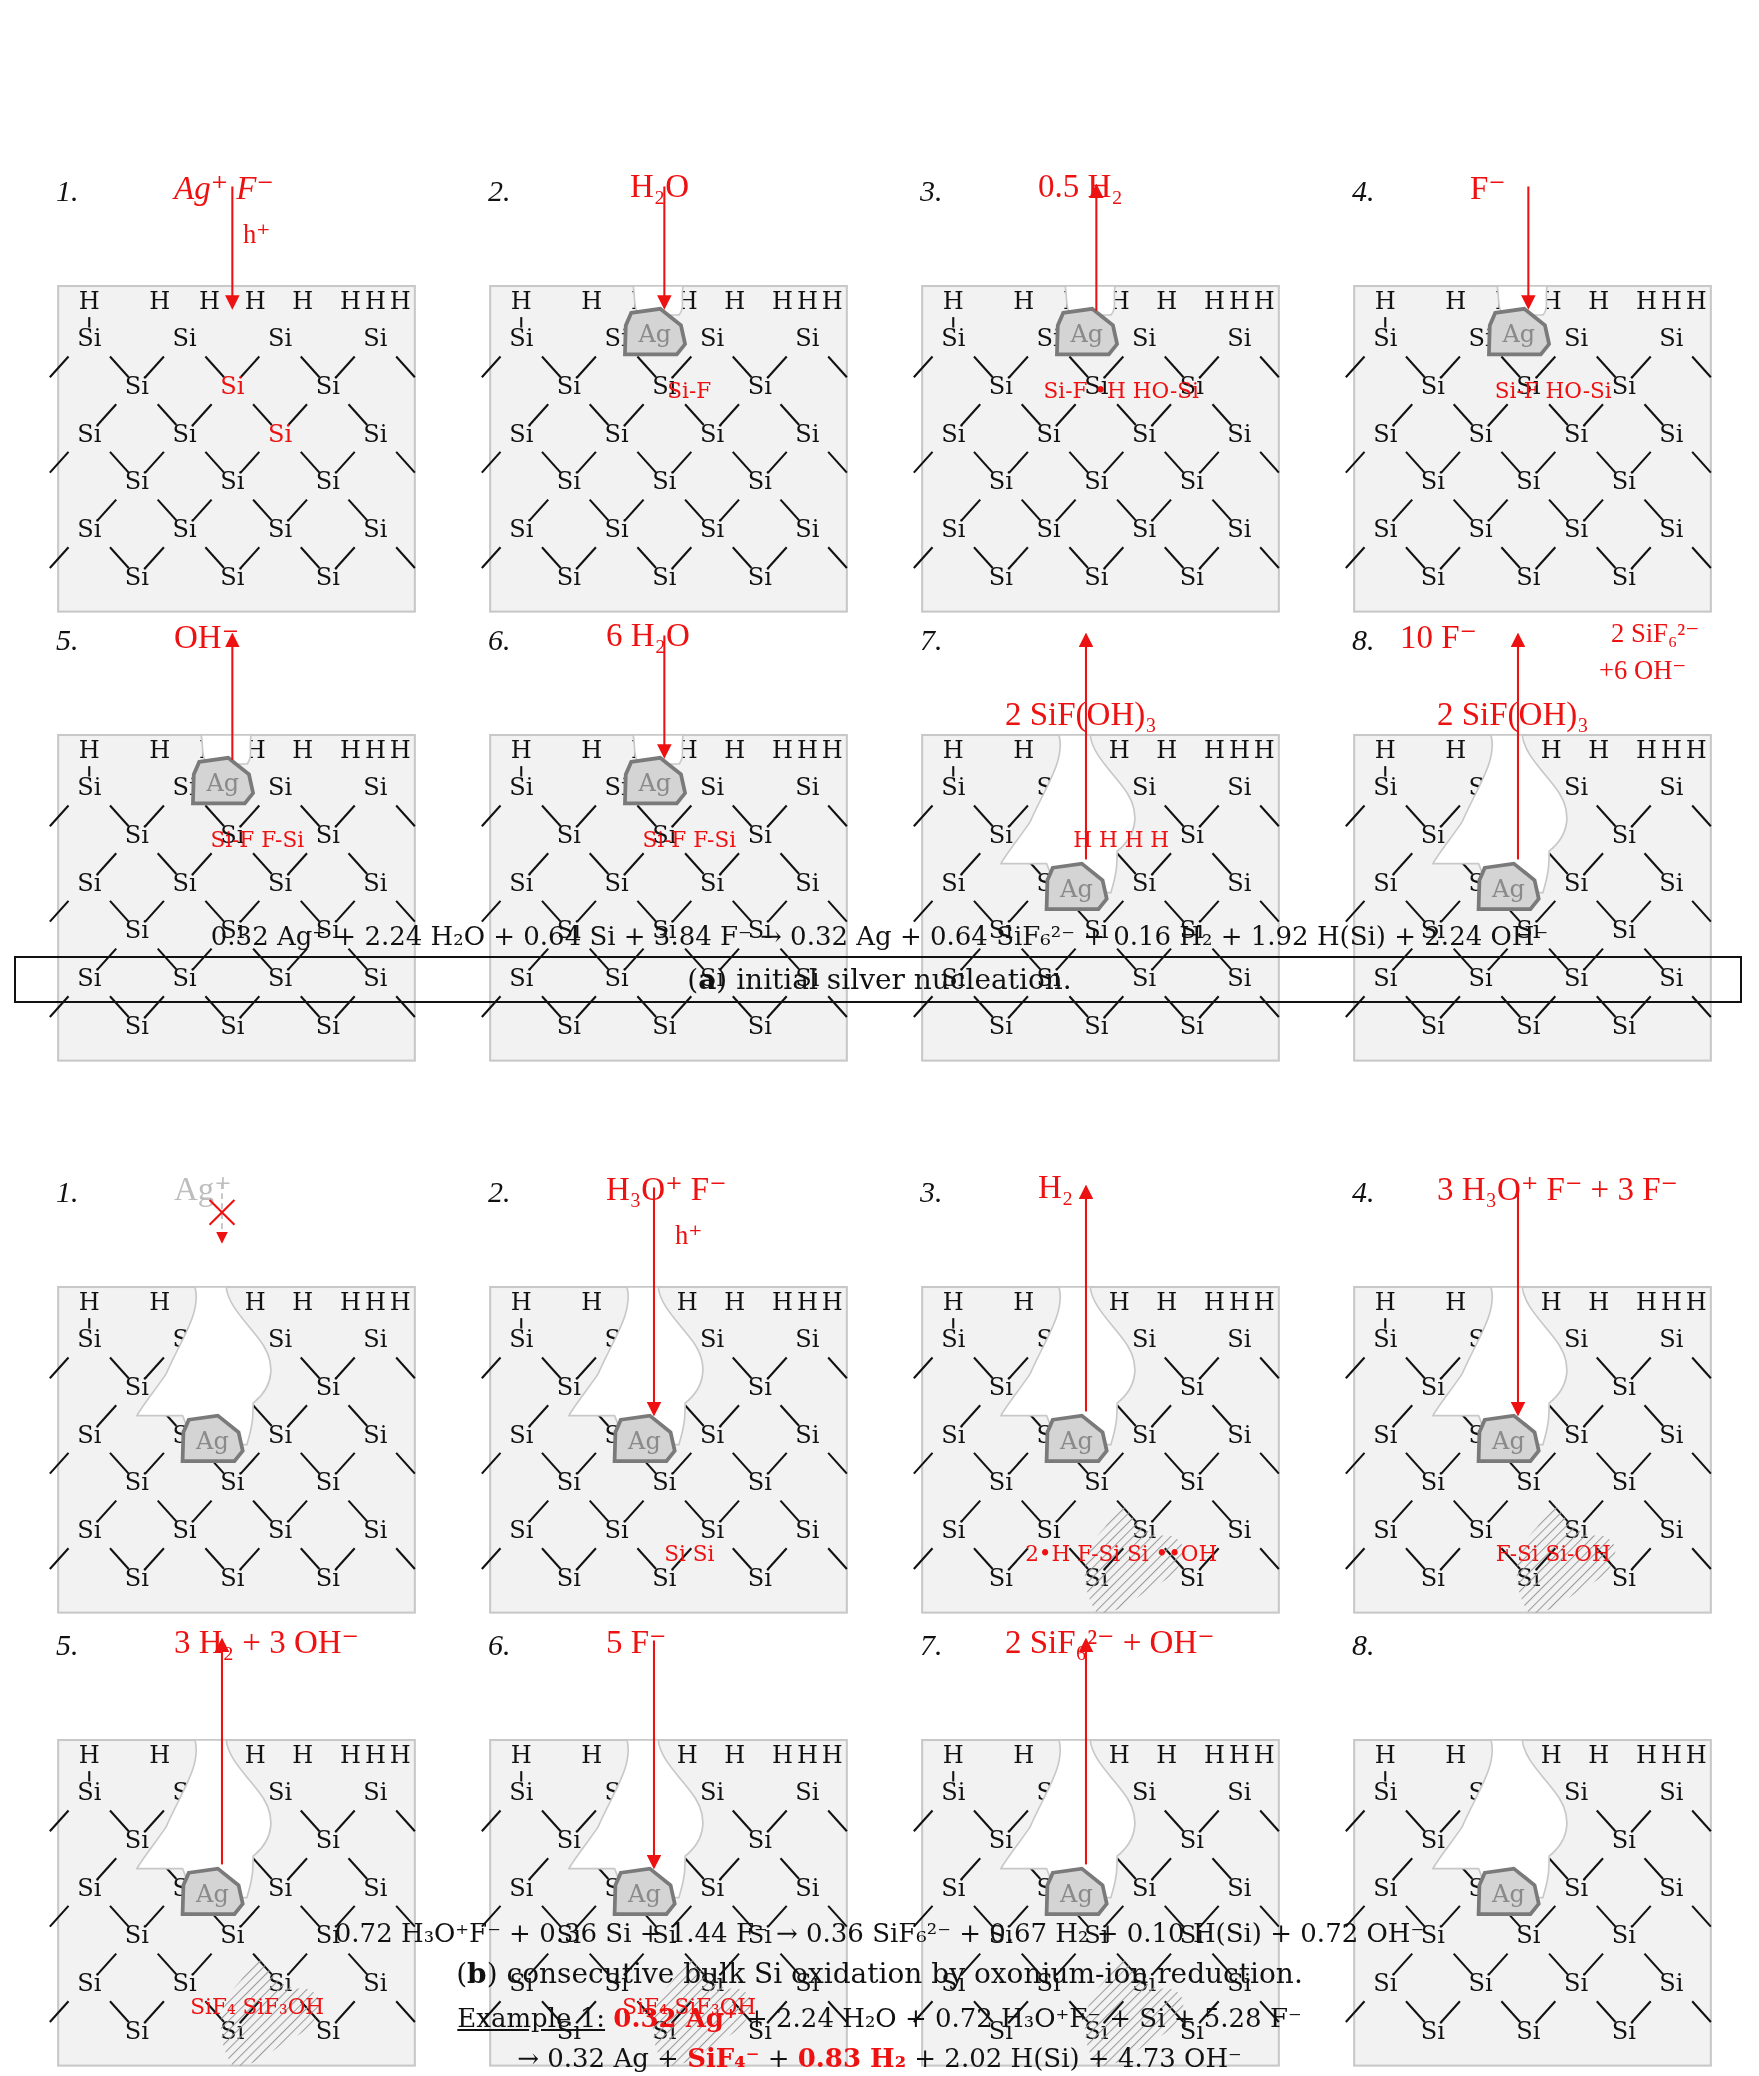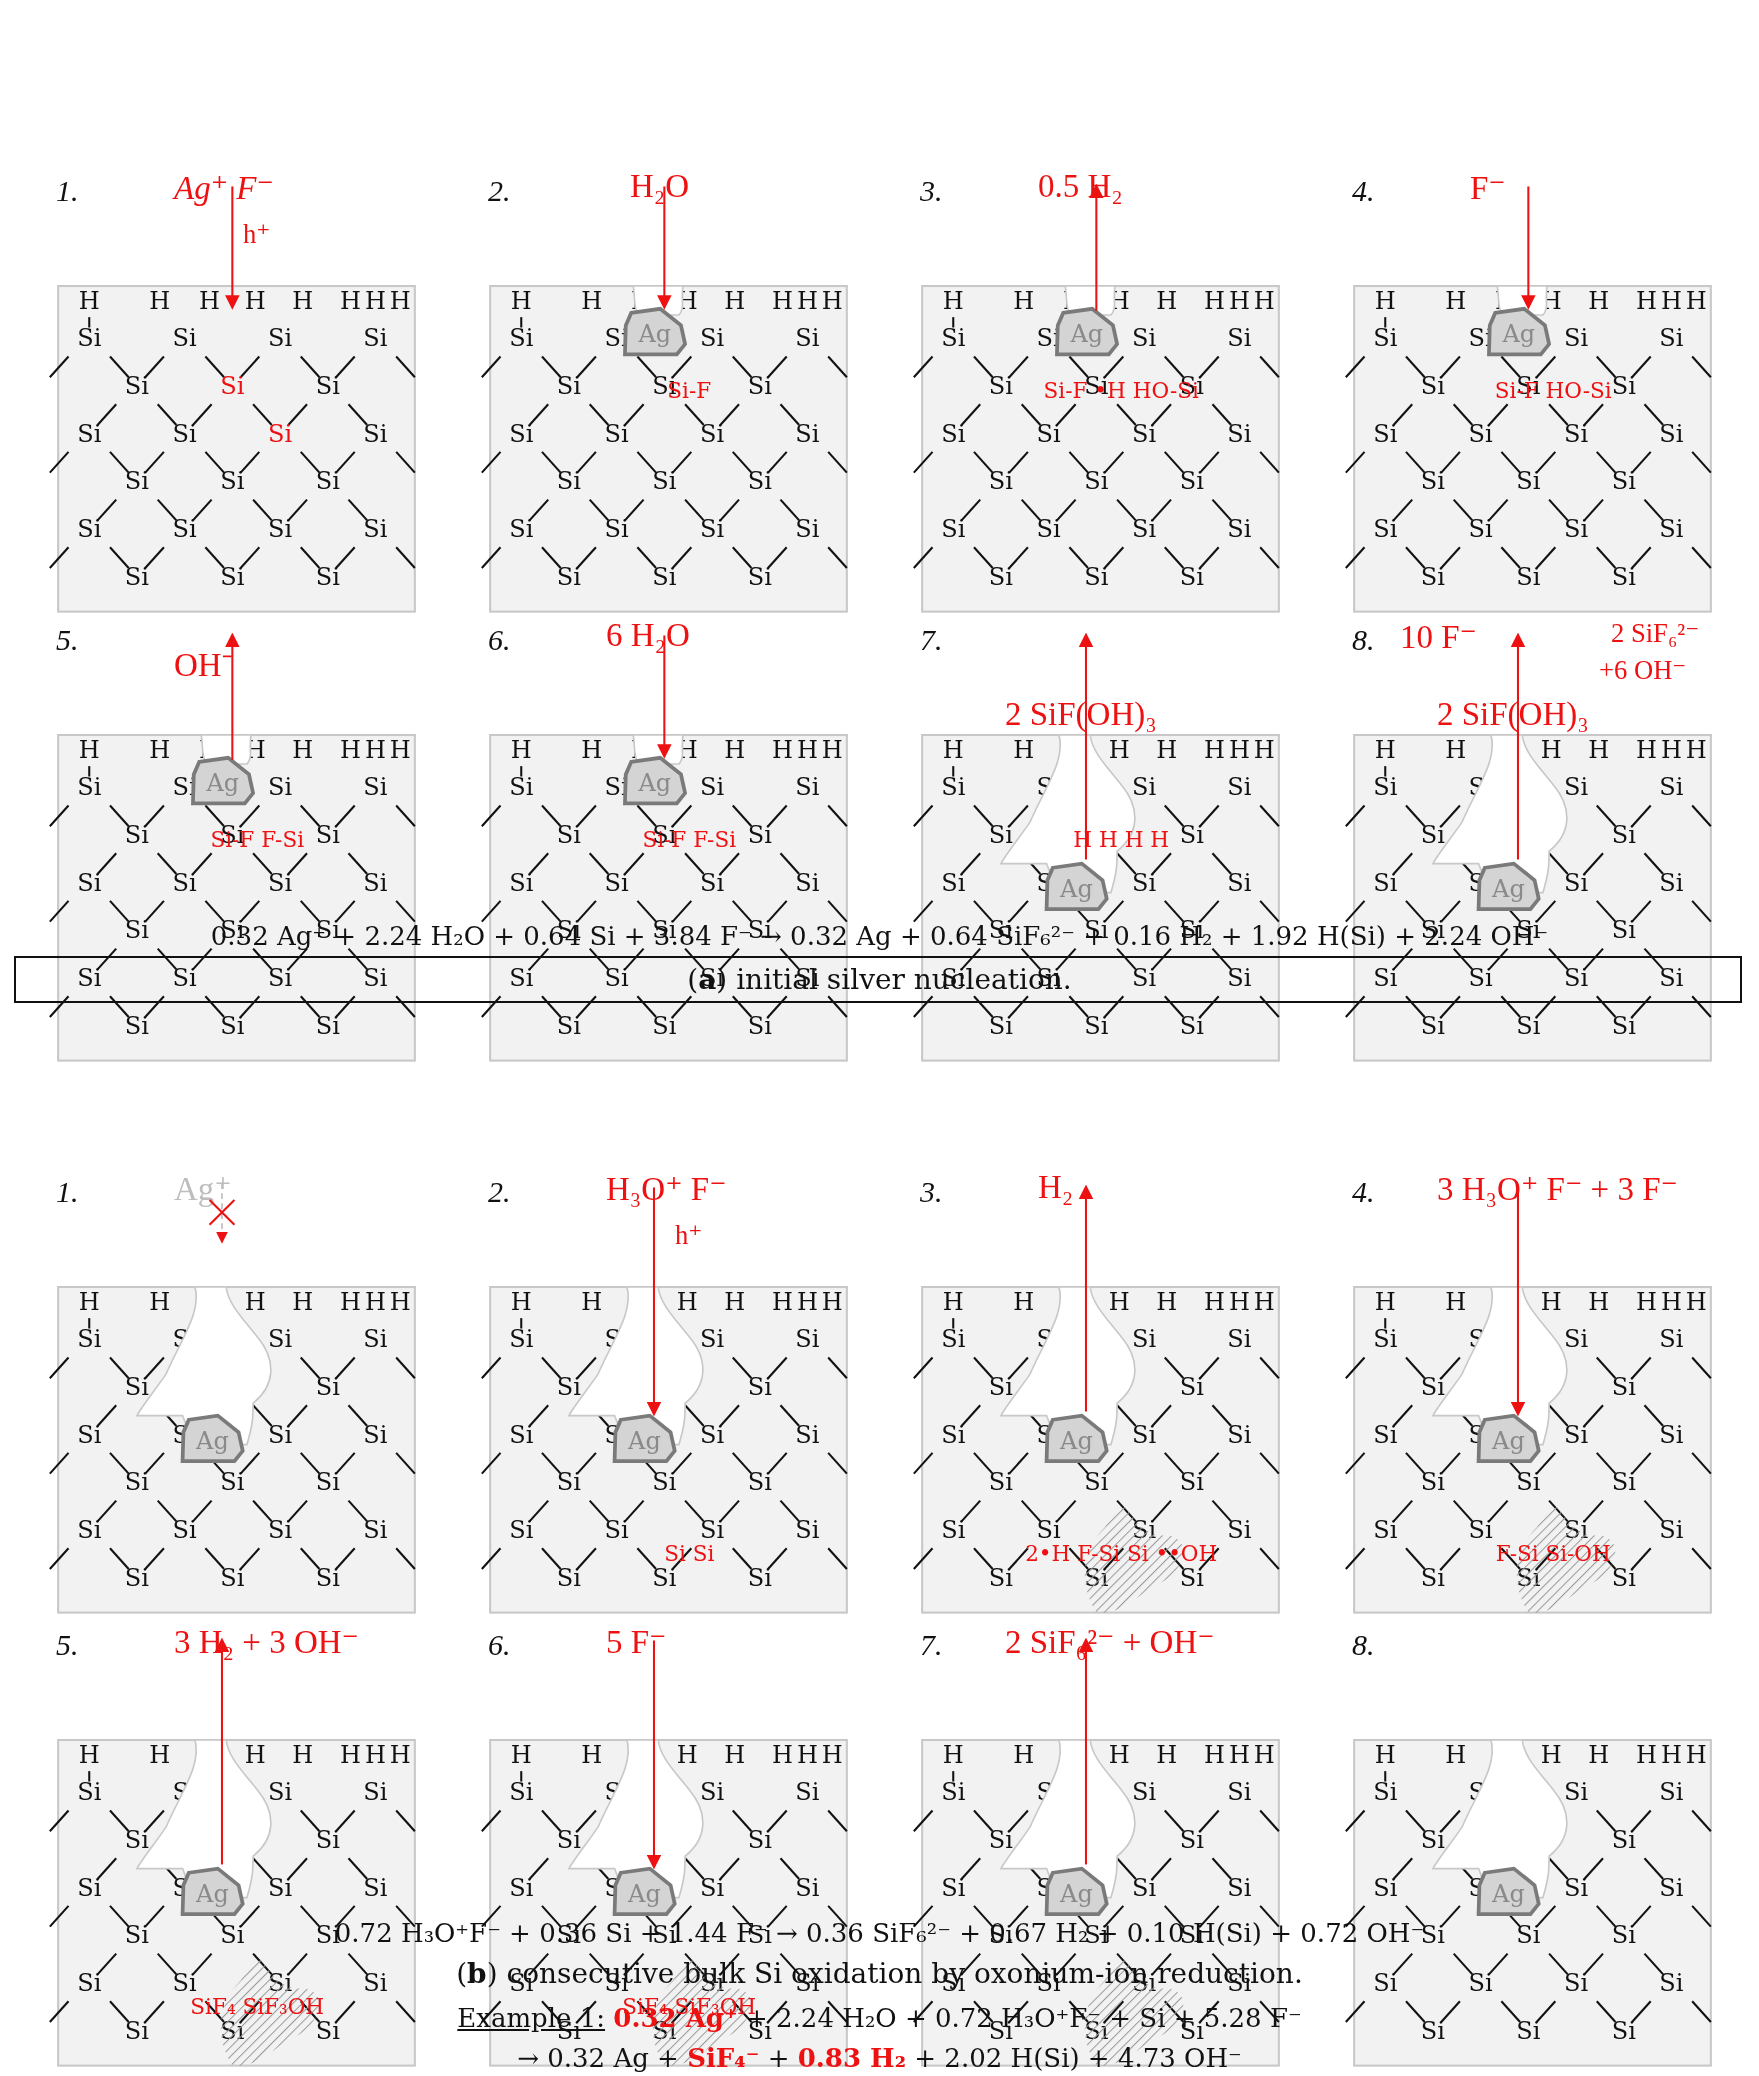--- a/index.html
+++ b/index.html
@@ -343,21 +343,21 @@
         <text x="650" y="720" font-size="58" text-anchor="middle" fill="#111111" font-family="&quot;DejaVu Serif&quot;,&quot;Liberation Serif&quot;,serif">Si</text>
         <line x1="75" y1="75" x2="75" y2="100" stroke="#111111" stroke-width="5"></line>
         <path d="M345 0 C350 30 345 55 360 70 L455 70 C470 55 460 30 465 0 Z" fill="#fff" stroke="#c8c8c8" stroke-width="4"></path>
         <path d="M340 65 L410 55 L460 95 L470 140 L450 165 L325 165 L327 95 Z" fill="#d4d4d4" stroke="#7a7a7a" stroke-width="9"></path>
         <text x="397" y="135" font-size="58" text-anchor="middle" fill="#8a8a8a" font-family="&quot;DejaVu Serif&quot;,&quot;Liberation Serif&quot;,serif">Ag</text>
         <line x1="420" y1="-240" x2="420" y2="50" stroke="#ee1111" stroke-width="5" marker-end="url(#arr-sec-a3)"></line>
         <text x="480" y="270" font-size="52" text-anchor="middle" fill="#ee1111" font-family="&quot;DejaVu Serif&quot;,&quot;Liberation Serif&quot;,serif">Si-F  HO-Si</text>
       </g>
     </svg>
     <div class="panel-num" style="left: 56px; top: 623px;">5.</div>
-    <div class="panel-label" style="left: 174px; top: 641px; font-family: Liberation Serif, serif;">OH⁻</div>
+    <div class="panel-label" style="left: 174px; top: 617px;">OH⁻</div>
     <svg width="365" height="500" viewBox="-10 -400 880 1205" class="panel-svg" style="left: 54px; top: 569px;">
       <defs>
         <marker id="arr-sec-a4" viewBox="0 0 10 10" refX="8" refY="5" markerWidth="7" markerHeight="7" orient="auto-start-reverse">
           <path d="M0 0 L10 5 L0 10 Z" fill="#ee1111"></path>
         </marker>
       </defs>
       <rect x="0" y="0" width="860" height="785" fill="#f2f2f2" stroke="#c8c8c8" stroke-width="5"></rect>
       <g>
         <text x="75" y="55" font-size="58" text-anchor="middle" fill="#111111" font-family="&quot;DejaVu Serif&quot;,&quot;Liberation Serif&quot;,serif">H</text>
         <text x="245" y="55" font-size="58" text-anchor="middle" fill="#111111" font-family="&quot;DejaVu Serif&quot;,&quot;Liberation Serif&quot;,serif">H</text>

